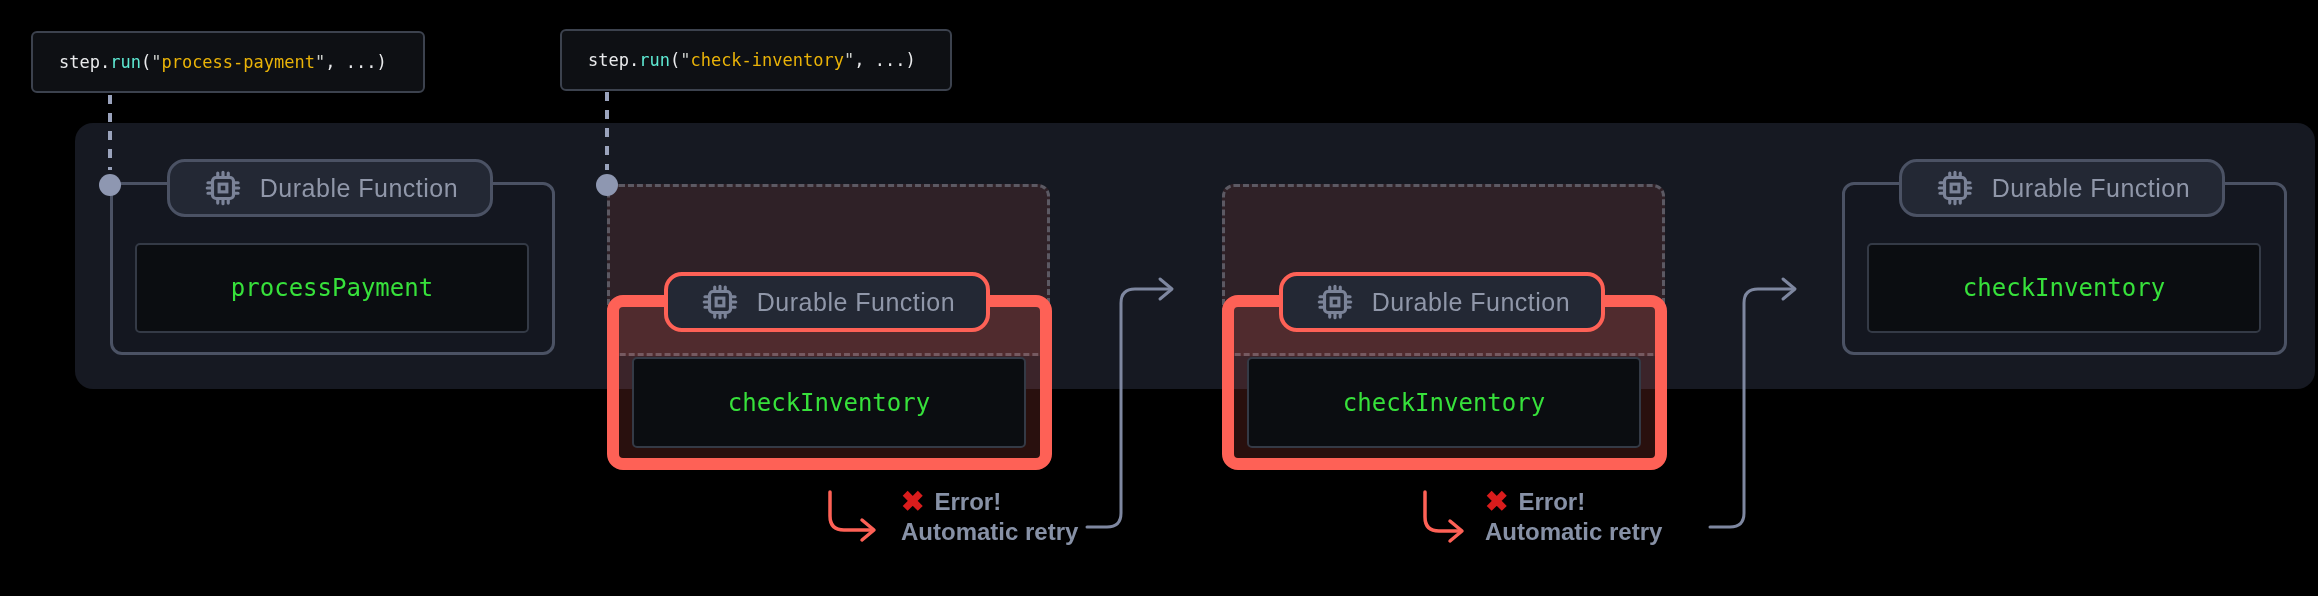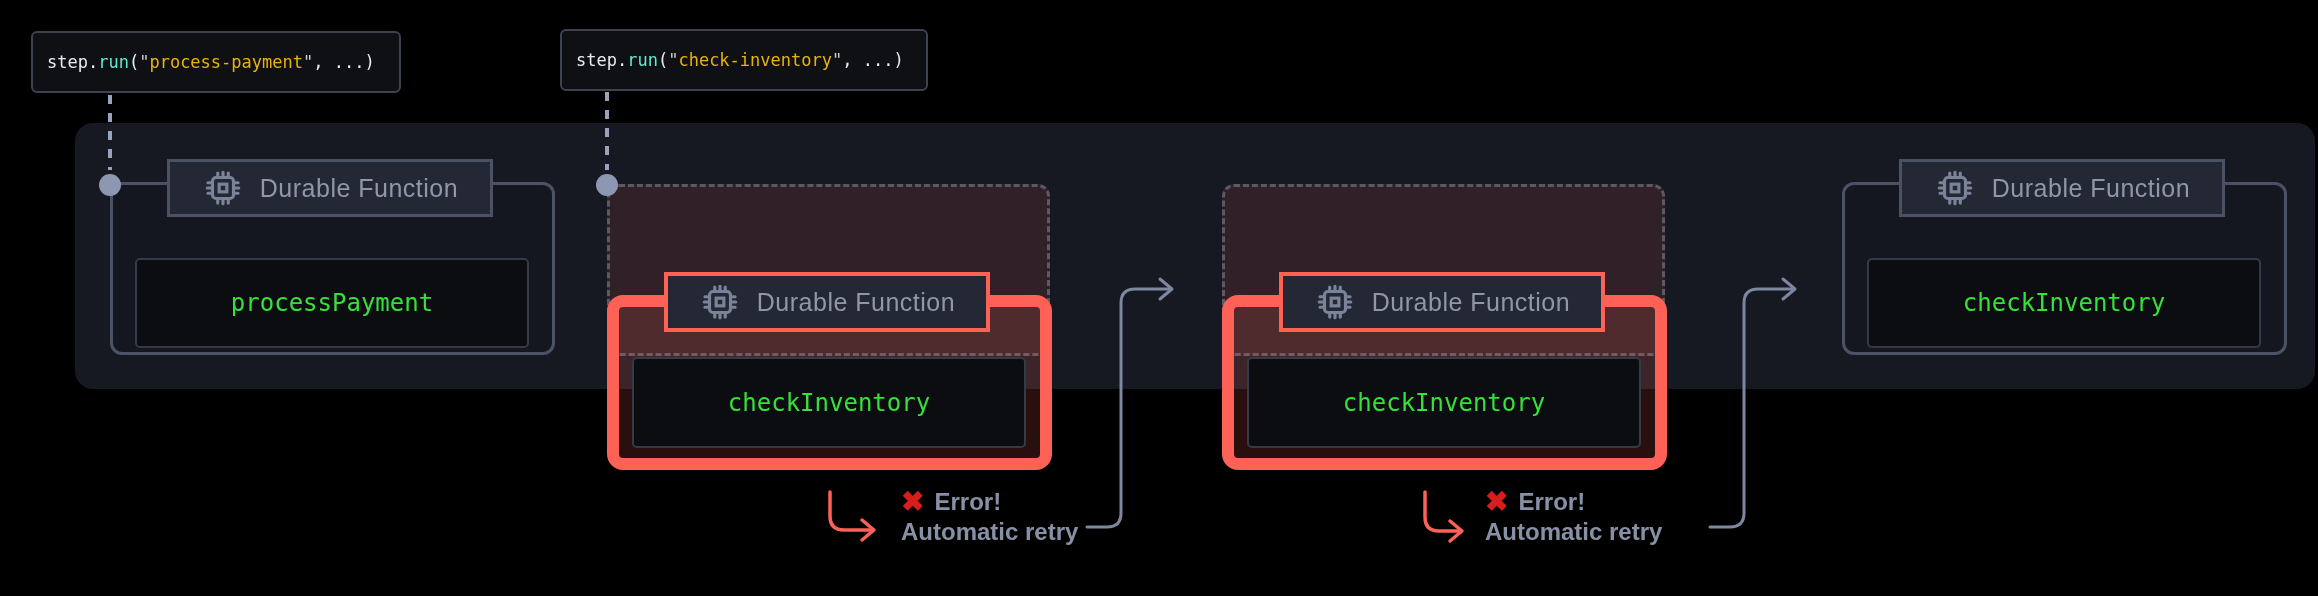--- a/index.html
+++ b/index.html
@@ -5,41 +5,41 @@
   html,body{margin:0;padding:0;background:#000;}
   .canvas{
     position:relative;width:2318px;height:596px;background:#000;overflow:hidden;
     font-family:"Liberation Sans", sans-serif;
   }
   
   .band{position:absolute;left:75px;top:123px;width:2240px;height:266px;
         background:#161922;border-radius:18px;}
   
   .code-label{position:absolute;height:58px;background:#0e1014;border:2px solid #3c424e;
-              border-radius:6px;display:flex;align-items:center;padding:0 14px;
+              border-radius:6px;display:flex;align-items:center;padding:0 26px;
               font-family:"DejaVu Sans Mono", monospace;font-size:17px;letter-spacing:0;
               white-space:pre;}
   .code-label.l1{left:31px;top:31px;width:338px;}
   .code-label.l2{left:560px;top:29px;width:336px;}
   .c-white{color:#e9eaec;}
   .c-green{color:#5eead4;}
   .c-quote{color:#cdd0cc;}
   .c-gold{color:#eab308;}
   
   .fn-box{position:absolute;width:445px;height:173px;top:182px;background:#141720;
           border:3px solid #4b5264;border-radius:12px;box-sizing:border-box;}
   .fn-box.g1{left:110px;} .fn-box.g4{left:1842px;}
   .badge{position:absolute;width:326px;height:58px;top:159px;background:#232834;
-         border:3px solid #4b5264;border-radius:0;box-sizing:border-box;
+         border:3px solid #4b5264;border-radius:18px;box-sizing:border-box;
          display:flex;align-items:center;justify-content:center;gap:16px;
          color:#9097a9;font-size:25px;font-weight:500;letter-spacing:.5px;z-index:4;}
   .badge.g1{left:167px;} .badge.g4{left:1899px;}
   .badge.err{border:4px solid #fe6156;top:272px;height:60px;z-index:4;}
   .badge.g2{left:664px;} .badge.g3{left:1279px;}
-  .codebox{position:absolute;width:394px;height:90px;top:258px;background:#0b0d11;
+  .codebox{position:absolute;width:394px;height:90px;top:243px;background:#0b0d11;
            border:2px solid #343a46;border-radius:5px;box-sizing:border-box;
            display:flex;align-items:center;justify-content:center;z-index:3;}
   .codebox.g1{left:135px;} .codebox.g4{left:1867px;}
   .codebox.err{top:357px;height:91px;}
   .codebox.g2{left:632px;} .codebox.g3{left:1247px;}
   .fn-name{font-family:"DejaVu Sans Mono", monospace;font-size:24px;color:#37e13b;}
   
   .ghost{position:absolute;width:443px;height:172px;top:184px;
          background:rgba(254,97,86,0.11);border:3px dashed #5c5963;border-radius:12px;
          box-sizing:border-box;z-index:1;}

